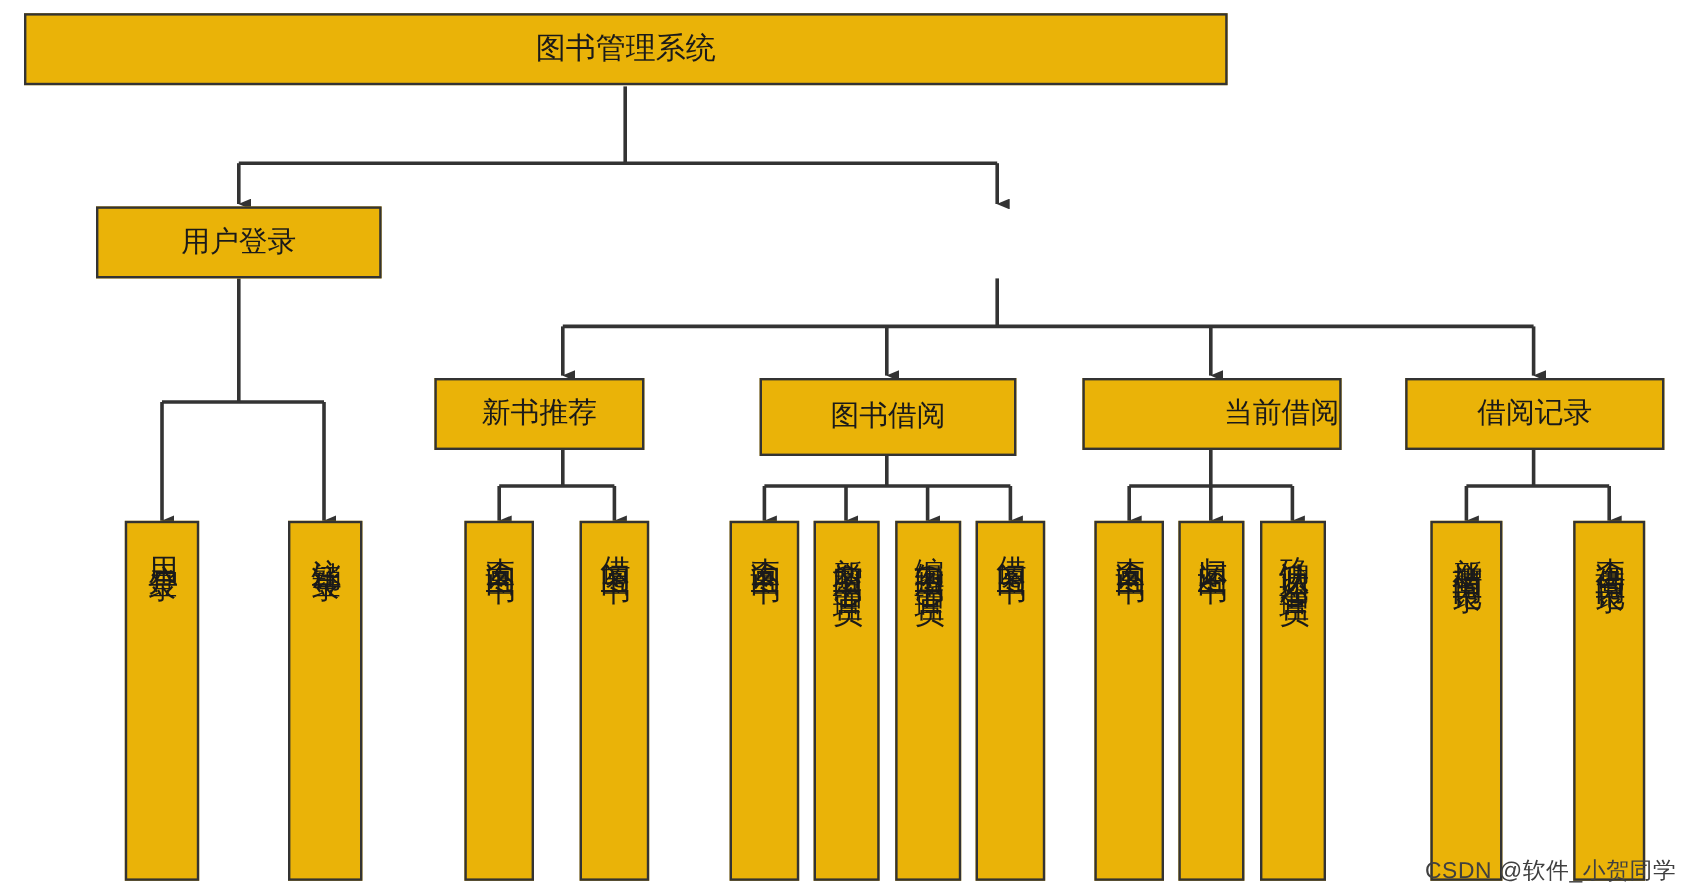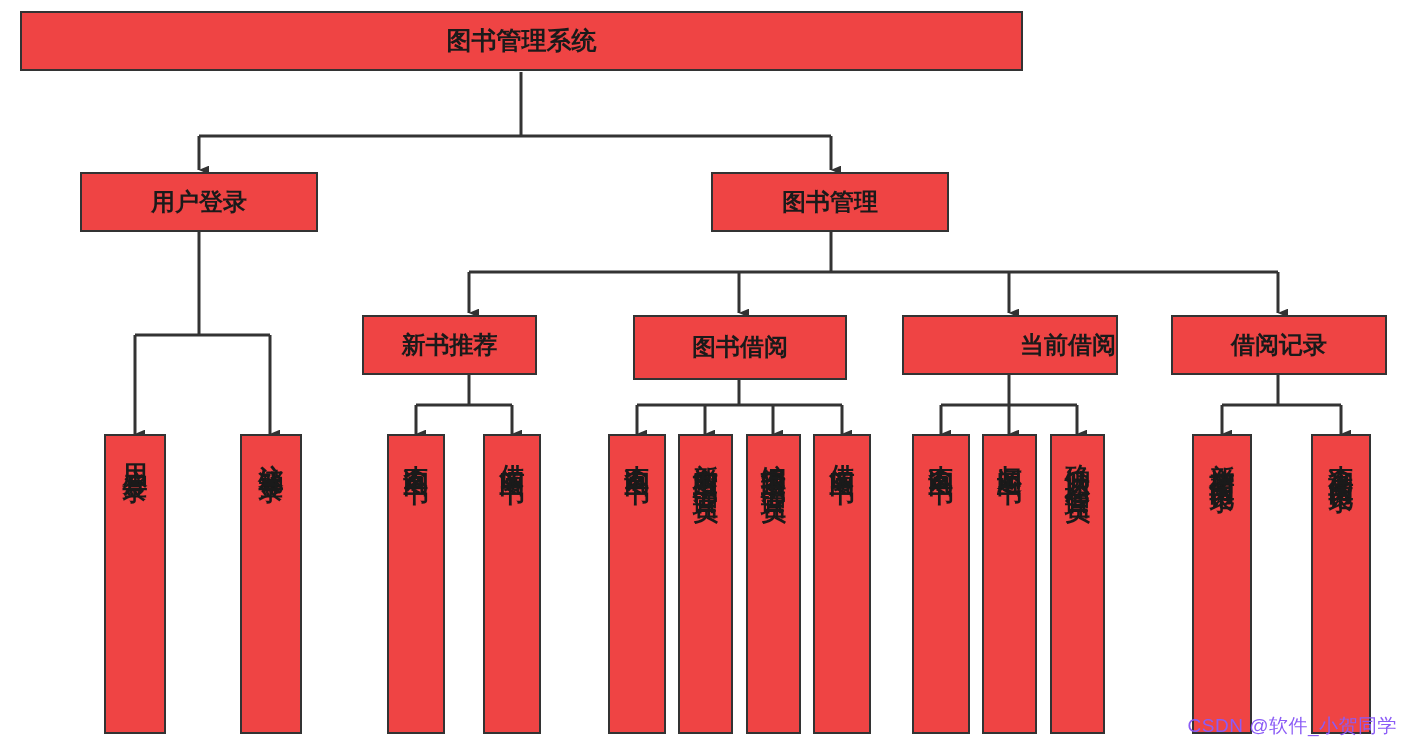--- a/index.html
+++ b/index.html
@@ -23,27 +23,26 @@
     position: absolute;
     left: 0;
     top: 0;
     width: 1405px;
     height: 747px;
     pointer-events: none;
   }
   .node {
     position: absolute;
     box-sizing: border-box;
-    background: #ef4444;
+    background: #eab308;
     border: 2px solid #333333;
     display: flex;
     align-items: center;
     justify-content: center;
     color: #1a1a1a;
-    font-weight: bold;
   }
   .node .label {
     display: block;
     text-align: center;
     line-height: 1.18;
     color: #1a1a1a;
   }
   
   .node.level0 {
     font-size: 25px;
@@ -64,21 +63,21 @@
     font-size: 25px;
     letter-spacing: 5px;
     line-height: 1;
     white-space: nowrap;
   }
   .watermark {
     position: absolute;
     right: 8px;
     bottom: 8px;
     font-size: 19px;
-    color: #8b5cf6;
+    color: #404040;
     letter-spacing: 0.5px;
     white-space: nowrap;
     user-select: none;
   }
 </style>
 </head>
 <body>
 
 <div id="diagram-root">
 
@@ -135,23 +134,20 @@
   </svg>
 
   <div class="node level0" style="left:20px; top:11px; width:1003px; height:60px;">
     <span class="label">图书管理系统</span>
   </div>
 
   <div class="node level1" style="left:80px; top:172px; width:238px; height:60px;">
     <span class="label">用户登录</span>
   </div>
 
-  <div class="node level1" style="left:711px; top:172px; width:238px; height:60px;">
-    <span class="label">图书管理</span>
-  </div>
 
   <div class="node level2" style="left:362px; top:315px; width:175px; height:60px;justify-content:center;">
     <span class="label">新书推荐</span>
   </div>
 
   <div class="node level2" style="left:633px; top:315px; width:214px; height:65px;">
     <span class="label">图书借阅</span>
   </div>
 
   <div class="node level2" style="left:902px; top:315px; width:216px; height:60px;justify-content:flex-end;">

